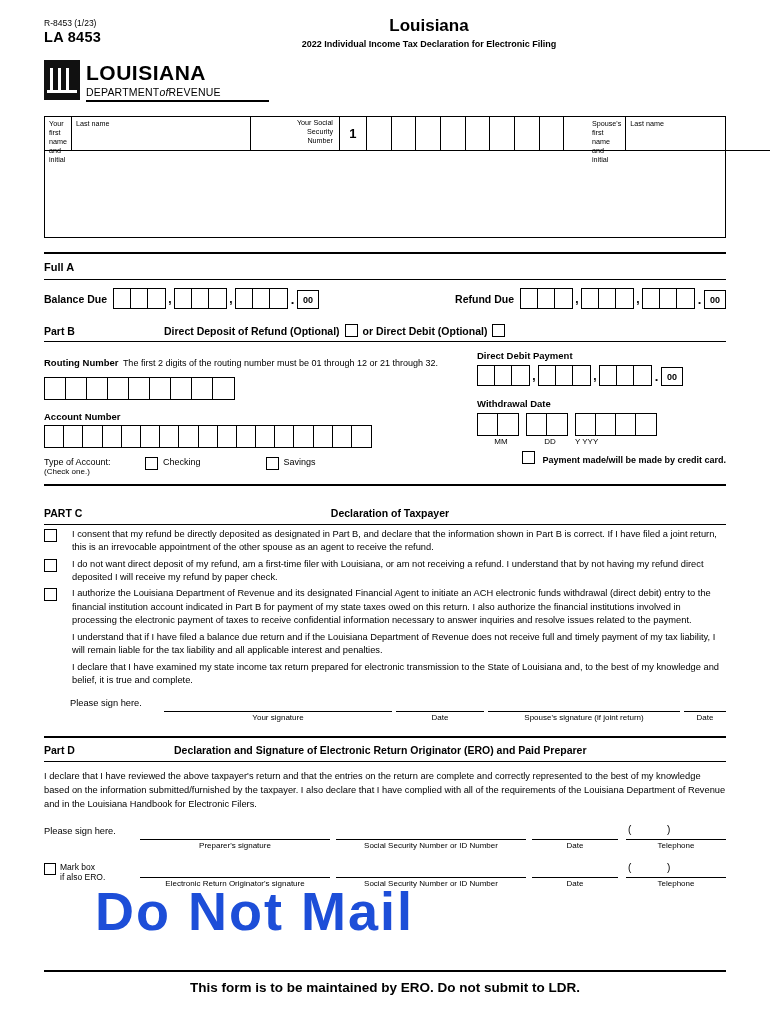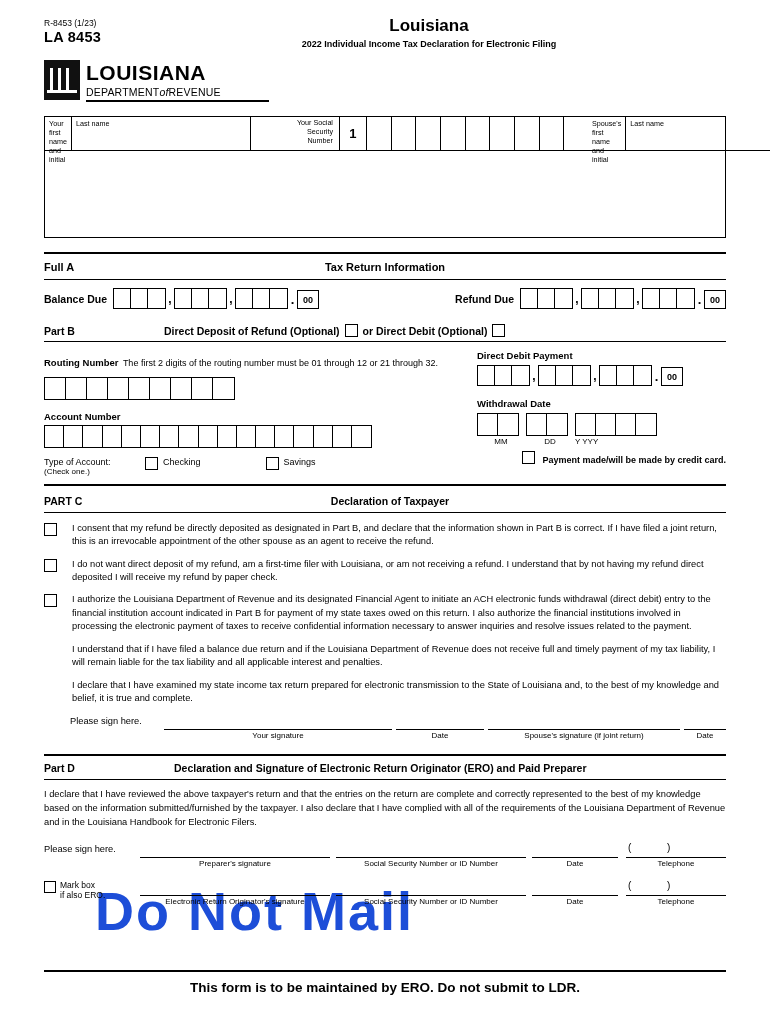--- a/index.html
+++ b/index.html
@@ -251,29 +251,29 @@
   .wd-label { font-weight: bold; font-size: 9.5px; margin: 12px 0 4px 0; }
   .datebox { display: flex; align-items: flex-start; }
   .dgrp { display: flex; border: 1px solid #000; margin-right: 7px; }
   .dgrp .b { width: 20px; height: 21px; border-right: 1px solid #000; box-sizing: border-box; }
   .dgrp .b:last-child { border-right: none; }
   .dlabels { display: flex; font-size: 8px; margin-top: 1px; }
   .pay-line { font-size: 9.5px; font-weight: bold; margin-top: 9px; }
   .pay-line2 { font-size: 9px; font-weight: bold; margin-top: 5px; text-align: right; }
   
   .partc-head {
-    margin: 9px 44px 0 44px;
+    margin: 21px 44px 0 44px;
     display: flex;
     font-size: 10.5px;
     font-weight: bold;
   }
   .partc-head .pname { width: 130px; }
   .partc-head .ptitle { flex: 1 1 auto; text-align: center; padding-right: 120px;}
   .para {
-    margin: 9px 44px 0 44px;
+    margin: 3px 44px 0 44px;
     display: flex;
     font-size: 9.3px;
     line-height: 1.45;
   }
   .para .cb {
     flex: 0 0 28px;
     padding-top: 1px;
   }
   .para .cb i {
     display: block;
@@ -458,21 +458,20 @@
     </div>
     <div class="idright">
       <div class="year-big">2022</div>
     </div>
   </div>
 
   <div style="height:14px"></div>
   <div class="rule"></div>
   <div class="partline">
     <div class="pname">Full A</div>
-    <div class="ptitle">Tax Return Information</div>
     <div class="pname"></div>
   </div>
   <div style="height:6px"></div>
   <div class="rule thin" style="background:#000;height:1px;"></div>
 
   <div class="moneyrow">
     <span class="mlabel">Balance Due</span>
     <span class="mgrid">
       <span class="cellgrp">
           <span class="cell"></span>

